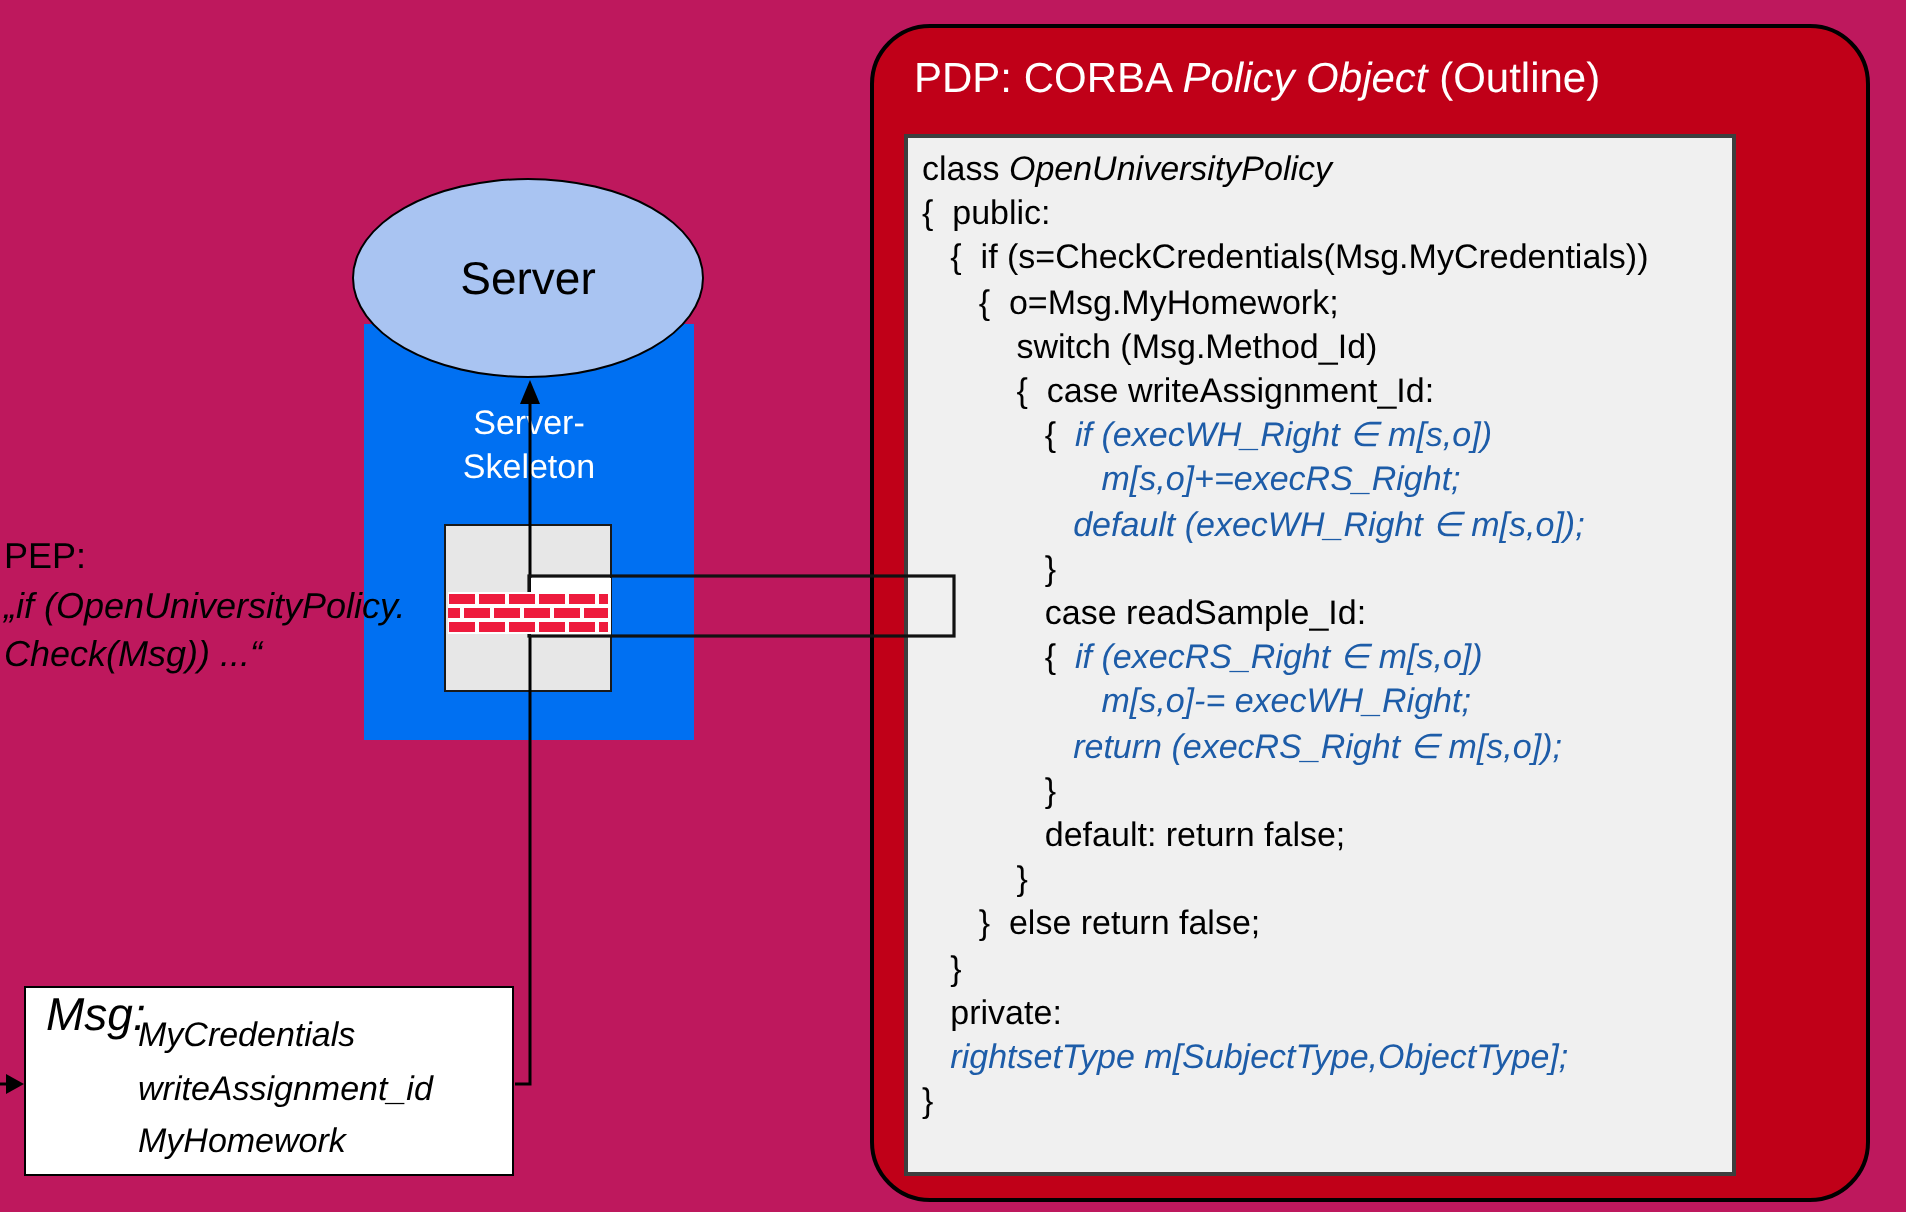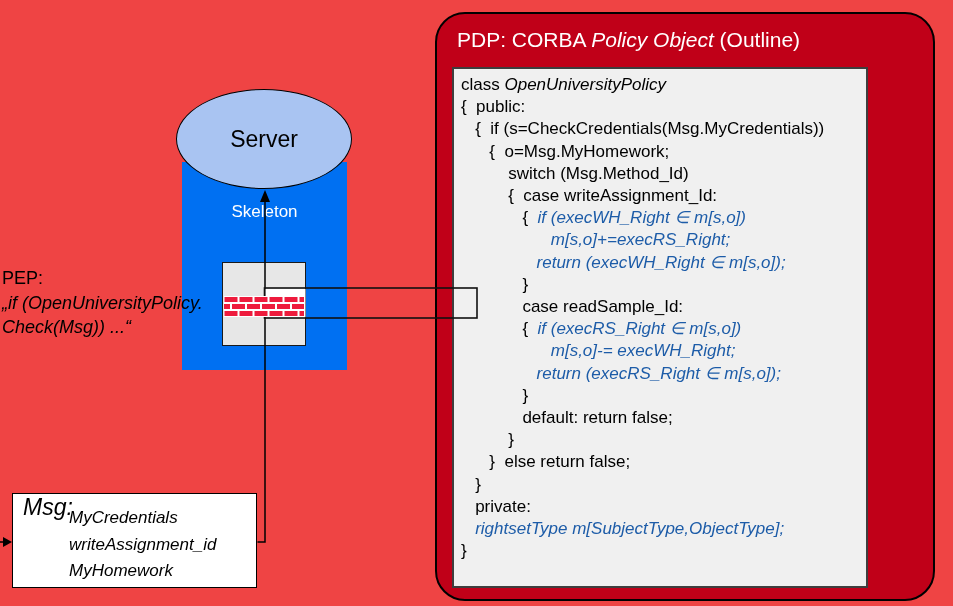--- a/index.html
+++ b/index.html
@@ -1,17 +1,17 @@
 <!DOCTYPE html>
 <html><head>
 <meta charset="utf-8">
 <style>
   html,body{margin:0;padding:0;background:#fff;}
   .stage{
-    position:relative;width:953px;height:606px;background:#ef4444;
+    position:relative;width:953px;height:606px;background:#be185d;
     font-family:"Liberation Sans", sans-serif;overflow:hidden;
   }
   
   .skeleton-rect{
     position:absolute;left:182px;top:162px;width:165px;height:208px;
     background:#0070f2;z-index:2;
   }
   .server-ellipse{
     position:absolute;left:176px;top:89px;width:176px;height:100px;
     background:#a9c4f2;border:1.5px solid #000;border-radius:50%;
@@ -79,21 +79,21 @@
     <div class="pdp-inner">
       <div class="pdp-code">
           <div class="code-line"><span class="seg-p">class </span><span class="seg-i">OpenUniversityPolicy</span></div>
           <div class="code-line"><span class="seg-p">{  public:</span></div>
           <div class="code-line"><span class="seg-p">   {  if (s=CheckCredentials(Msg.MyCredentials))</span></div>
           <div class="code-line"><span class="seg-p">      {  o=Msg.MyHomework;</span></div>
           <div class="code-line"><span class="seg-p">          switch (Msg.Method_Id)</span></div>
           <div class="code-line"><span class="seg-p">          {  case writeAssignment_Id:</span></div>
           <div class="code-line"><span class="seg-p">             {  </span><span class="seg-b">if (execWH_Right ∈ m[s,o])</span></div>
           <div class="code-line"><span class="seg-p">                   </span><span class="seg-b">m[s,o]+=execRS_Right;</span></div>
-          <div class="code-line"><span class="seg-p">                </span><span class="seg-b">return (execWH_Right ∈ m[s,o]);</span></div>
+          <div class="code-line"><span class="seg-p">                </span><span class="seg-b">default (execWH_Right ∈ m[s,o]);</span></div>
           <div class="code-line"><span class="seg-p">             }</span></div>
           <div class="code-line"><span class="seg-p">             case readSample_Id:</span></div>
           <div class="code-line"><span class="seg-p">             {  </span><span class="seg-b">if (execRS_Right ∈ m[s,o])</span></div>
           <div class="code-line"><span class="seg-p">                   </span><span class="seg-b">m[s,o]-= execWH_Right;</span></div>
           <div class="code-line"><span class="seg-p">                </span><span class="seg-b">return (execRS_Right ∈ m[s,o]);</span></div>
           <div class="code-line"><span class="seg-p">             }</span></div>
           <div class="code-line"><span class="seg-p">             default: return false;</span></div>
           <div class="code-line"><span class="seg-p">          }</span></div>
           <div class="code-line"><span class="seg-p">      }  else return false;</span></div>
           <div class="code-line"><span class="seg-p">   }</span></div>
@@ -104,20 +104,21 @@
     </div>
   </div>
 
   <div class="skeleton-rect"></div>
 
   <div class="server-ellipse">
     <span class="server-label">Server</span>
   </div>
 
   <div class="skeleton-label">
+    <div>Server-</div>
     <div>Skeleton</div>
   </div>
 
   <div class="interceptor-box"></div>
 
   <div class="pep-note">
     <div>PEP:</div>
     <div class="it">„if (OpenUniversityPolicy.</div>
     <div class="it">Check(Msg)) ...“</div>
   </div>

